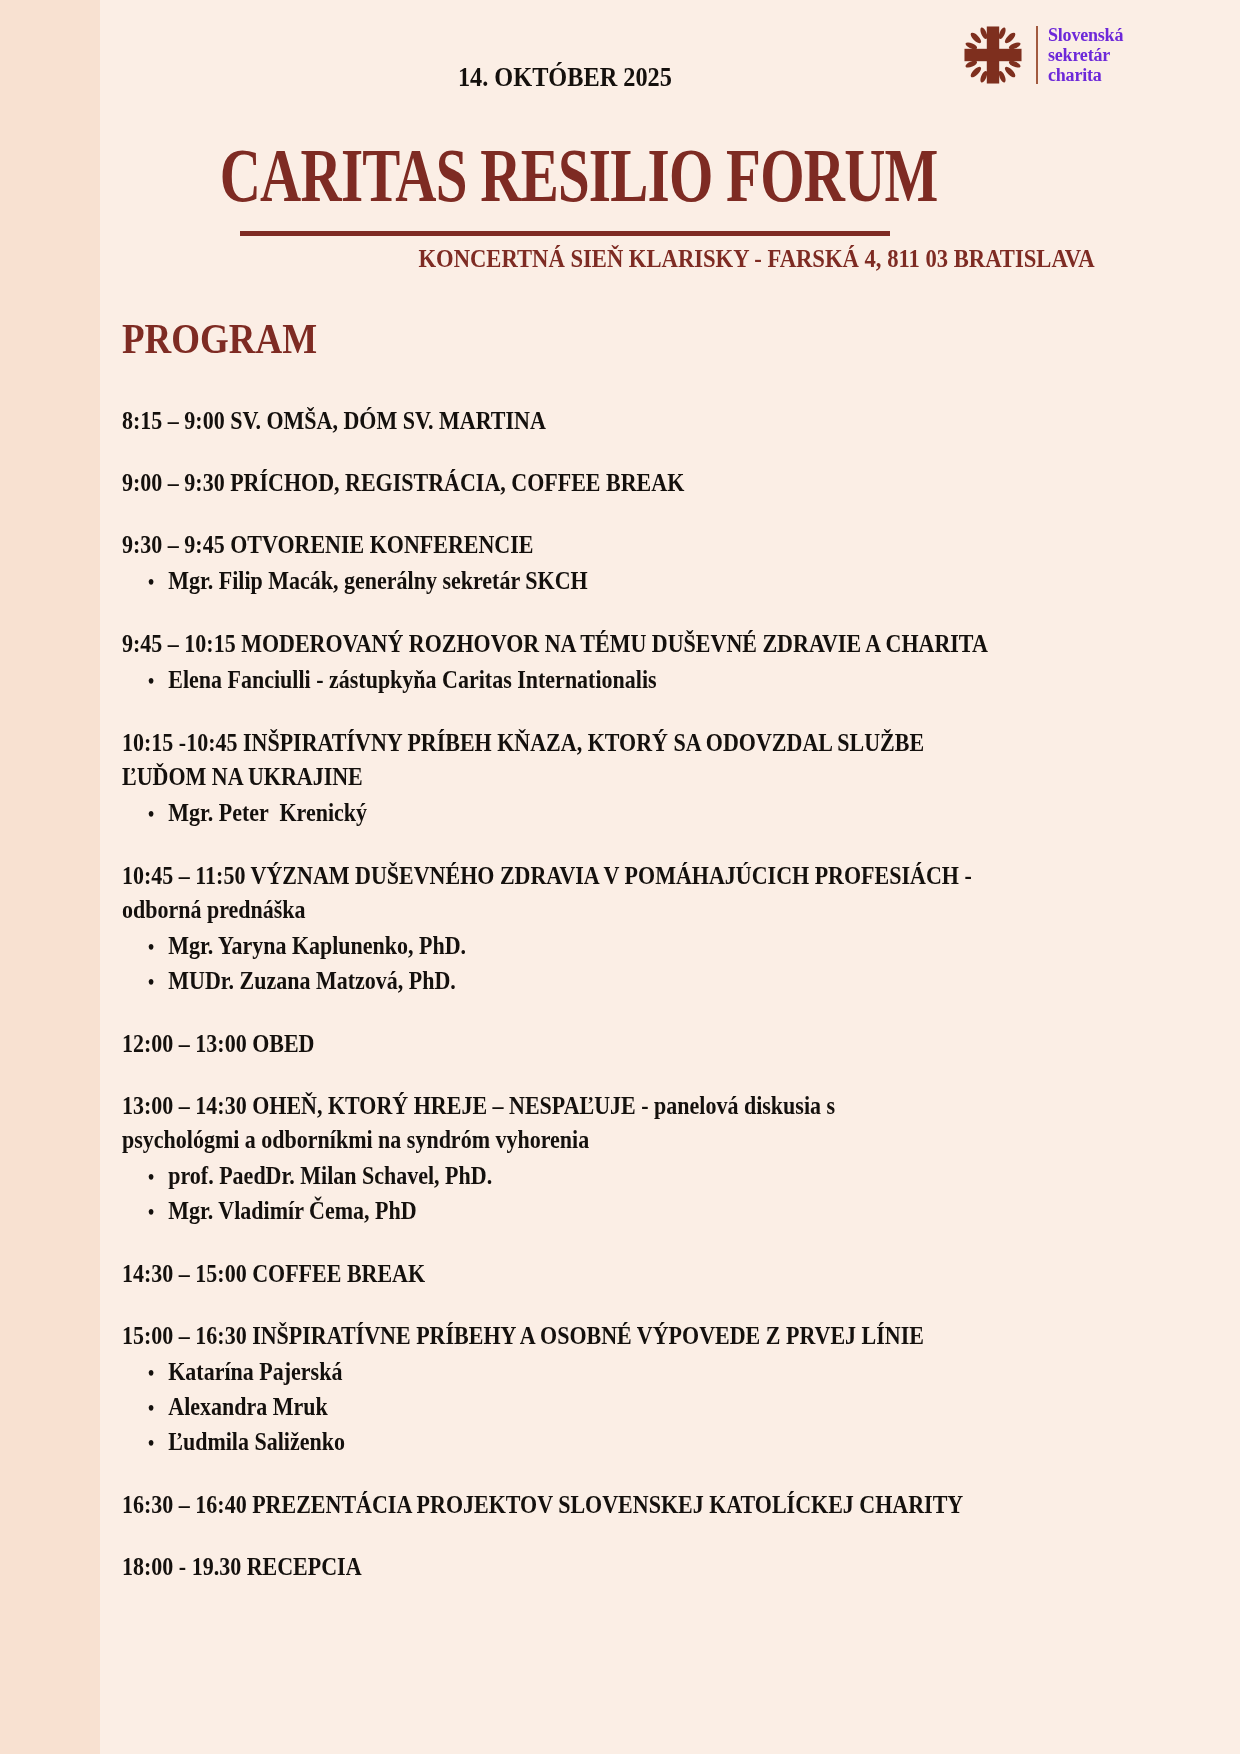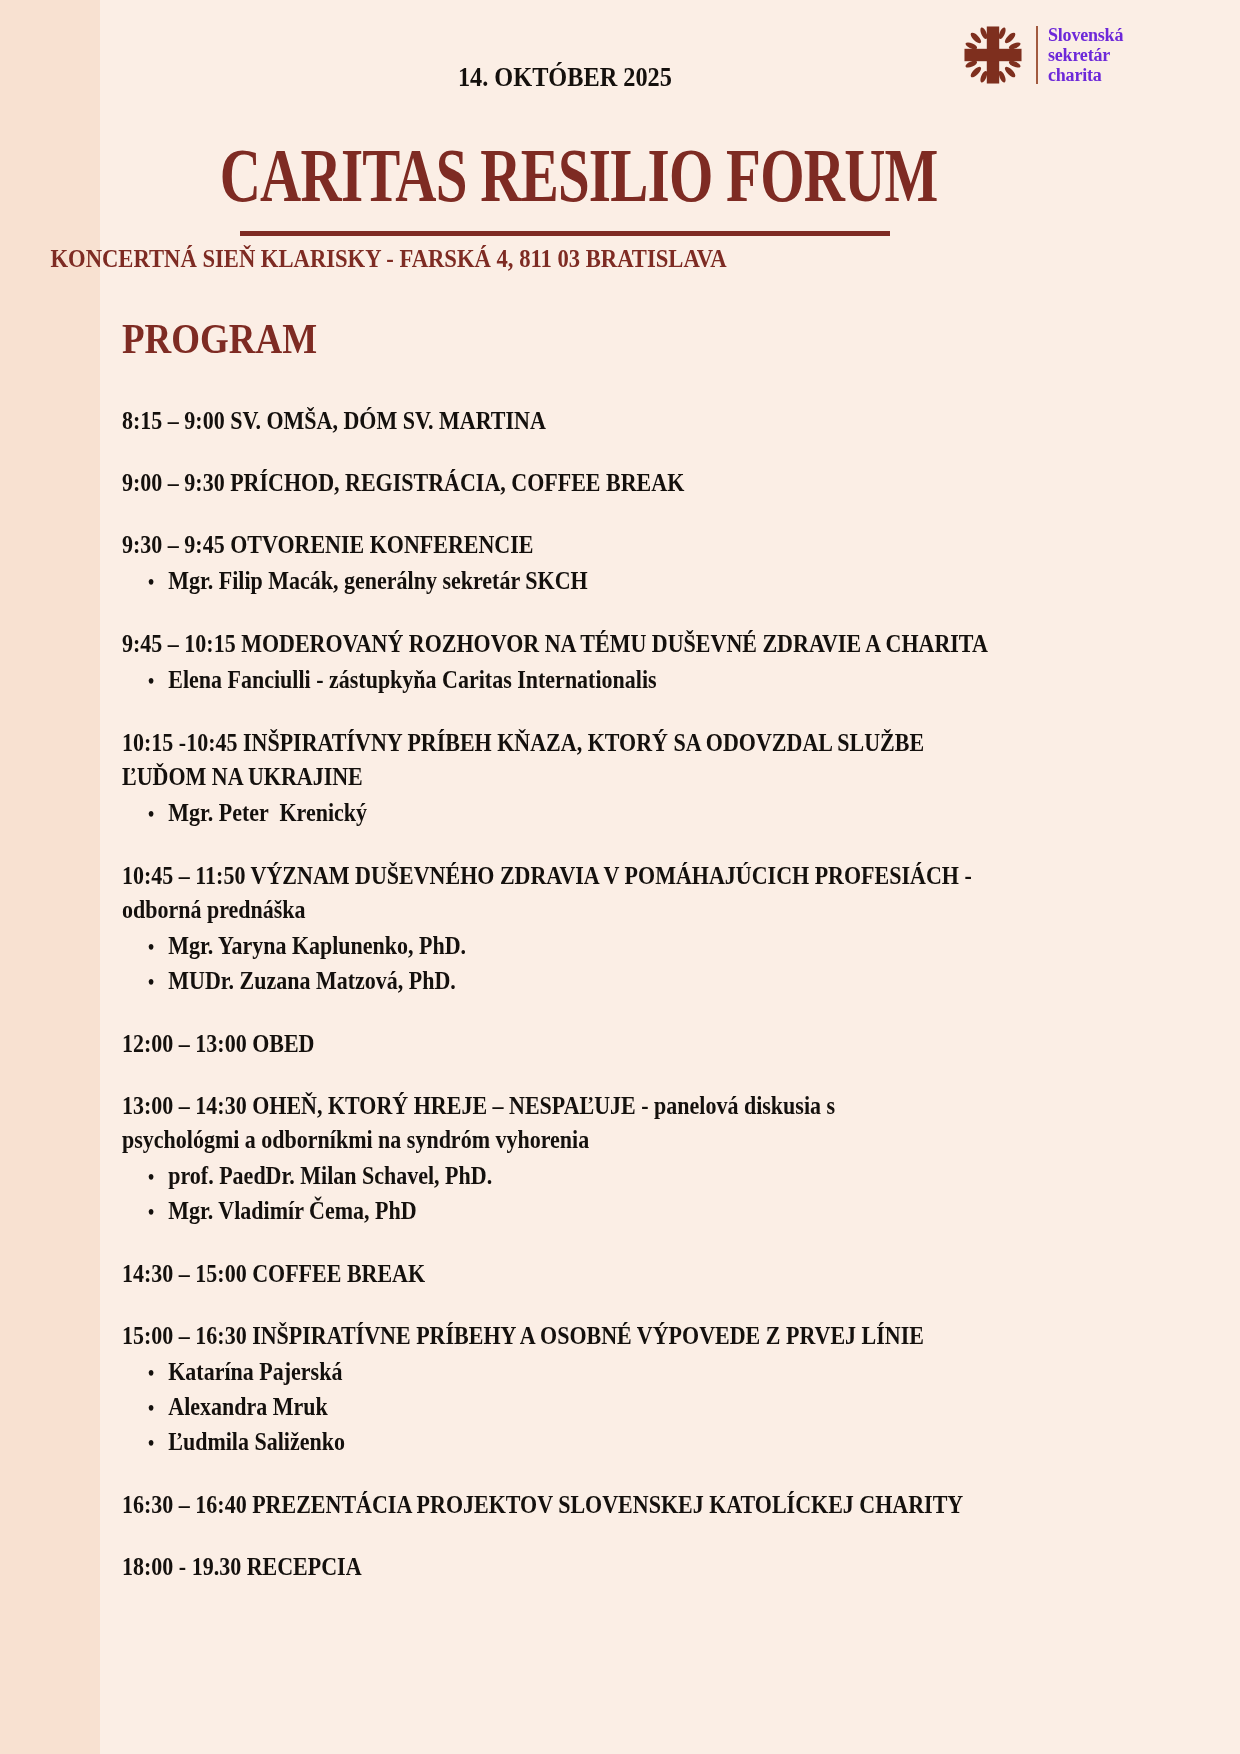--- a/index.html
+++ b/index.html
@@ -71,21 +71,21 @@
   }
   .title-rule {
     width: 650px; height: 5px;
     background: #7e2b23;
     margin: 14px auto 0 auto;
   }
   .subtitle-row {
     position: absolute;
     left: 0; top: 244px;
     width: 1145px;
-    text-align: left;
+    text-align: right;
   }
   .subtitle {
     display: inline-block;
     font-size: 26px; font-weight: bold;
     color: #7e2b23;
     white-space: nowrap;
     transform: scaleX(0.87);
   }
 
   

